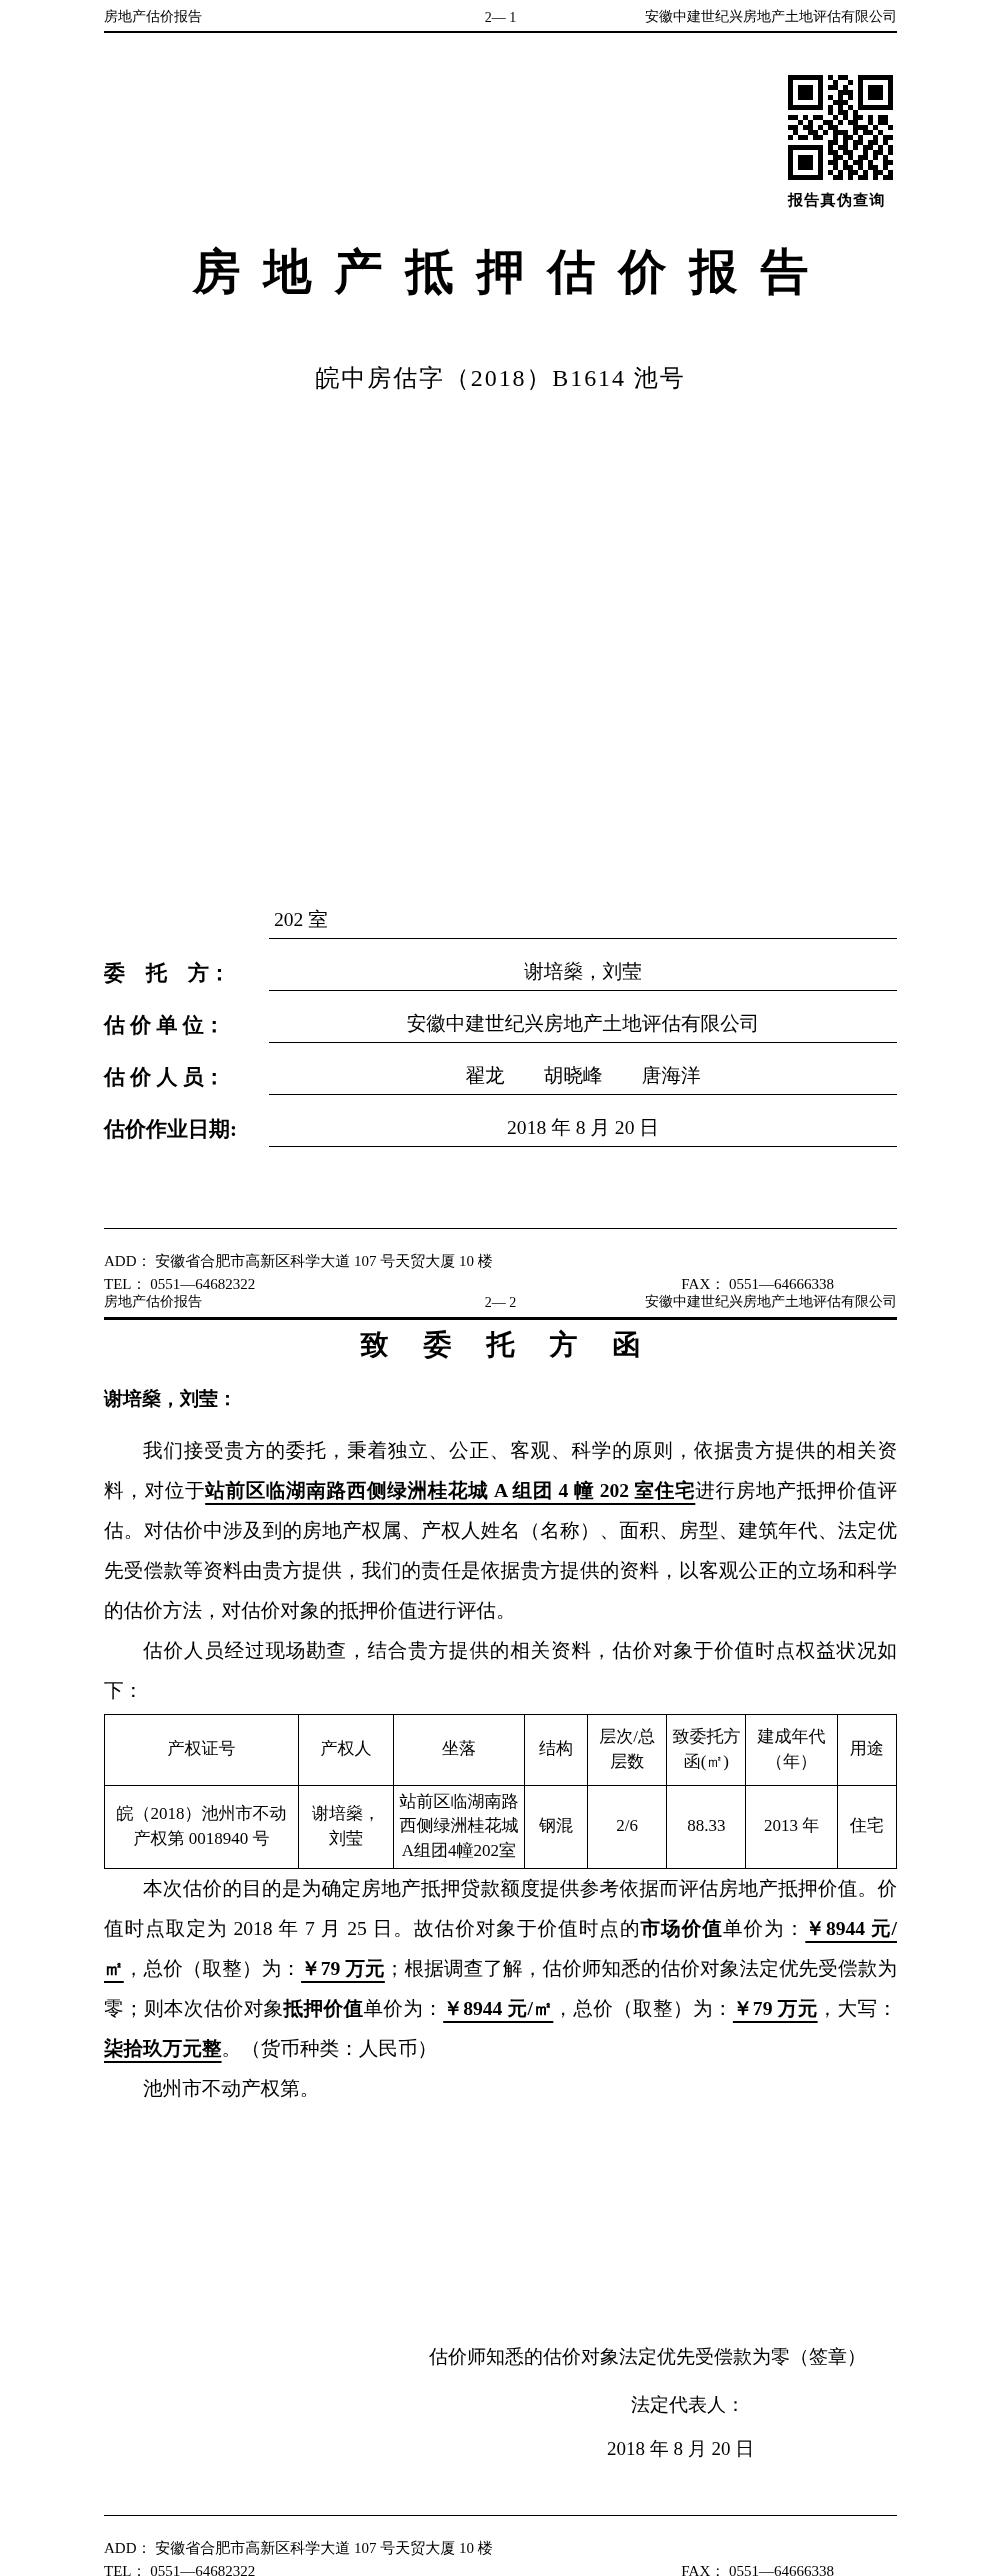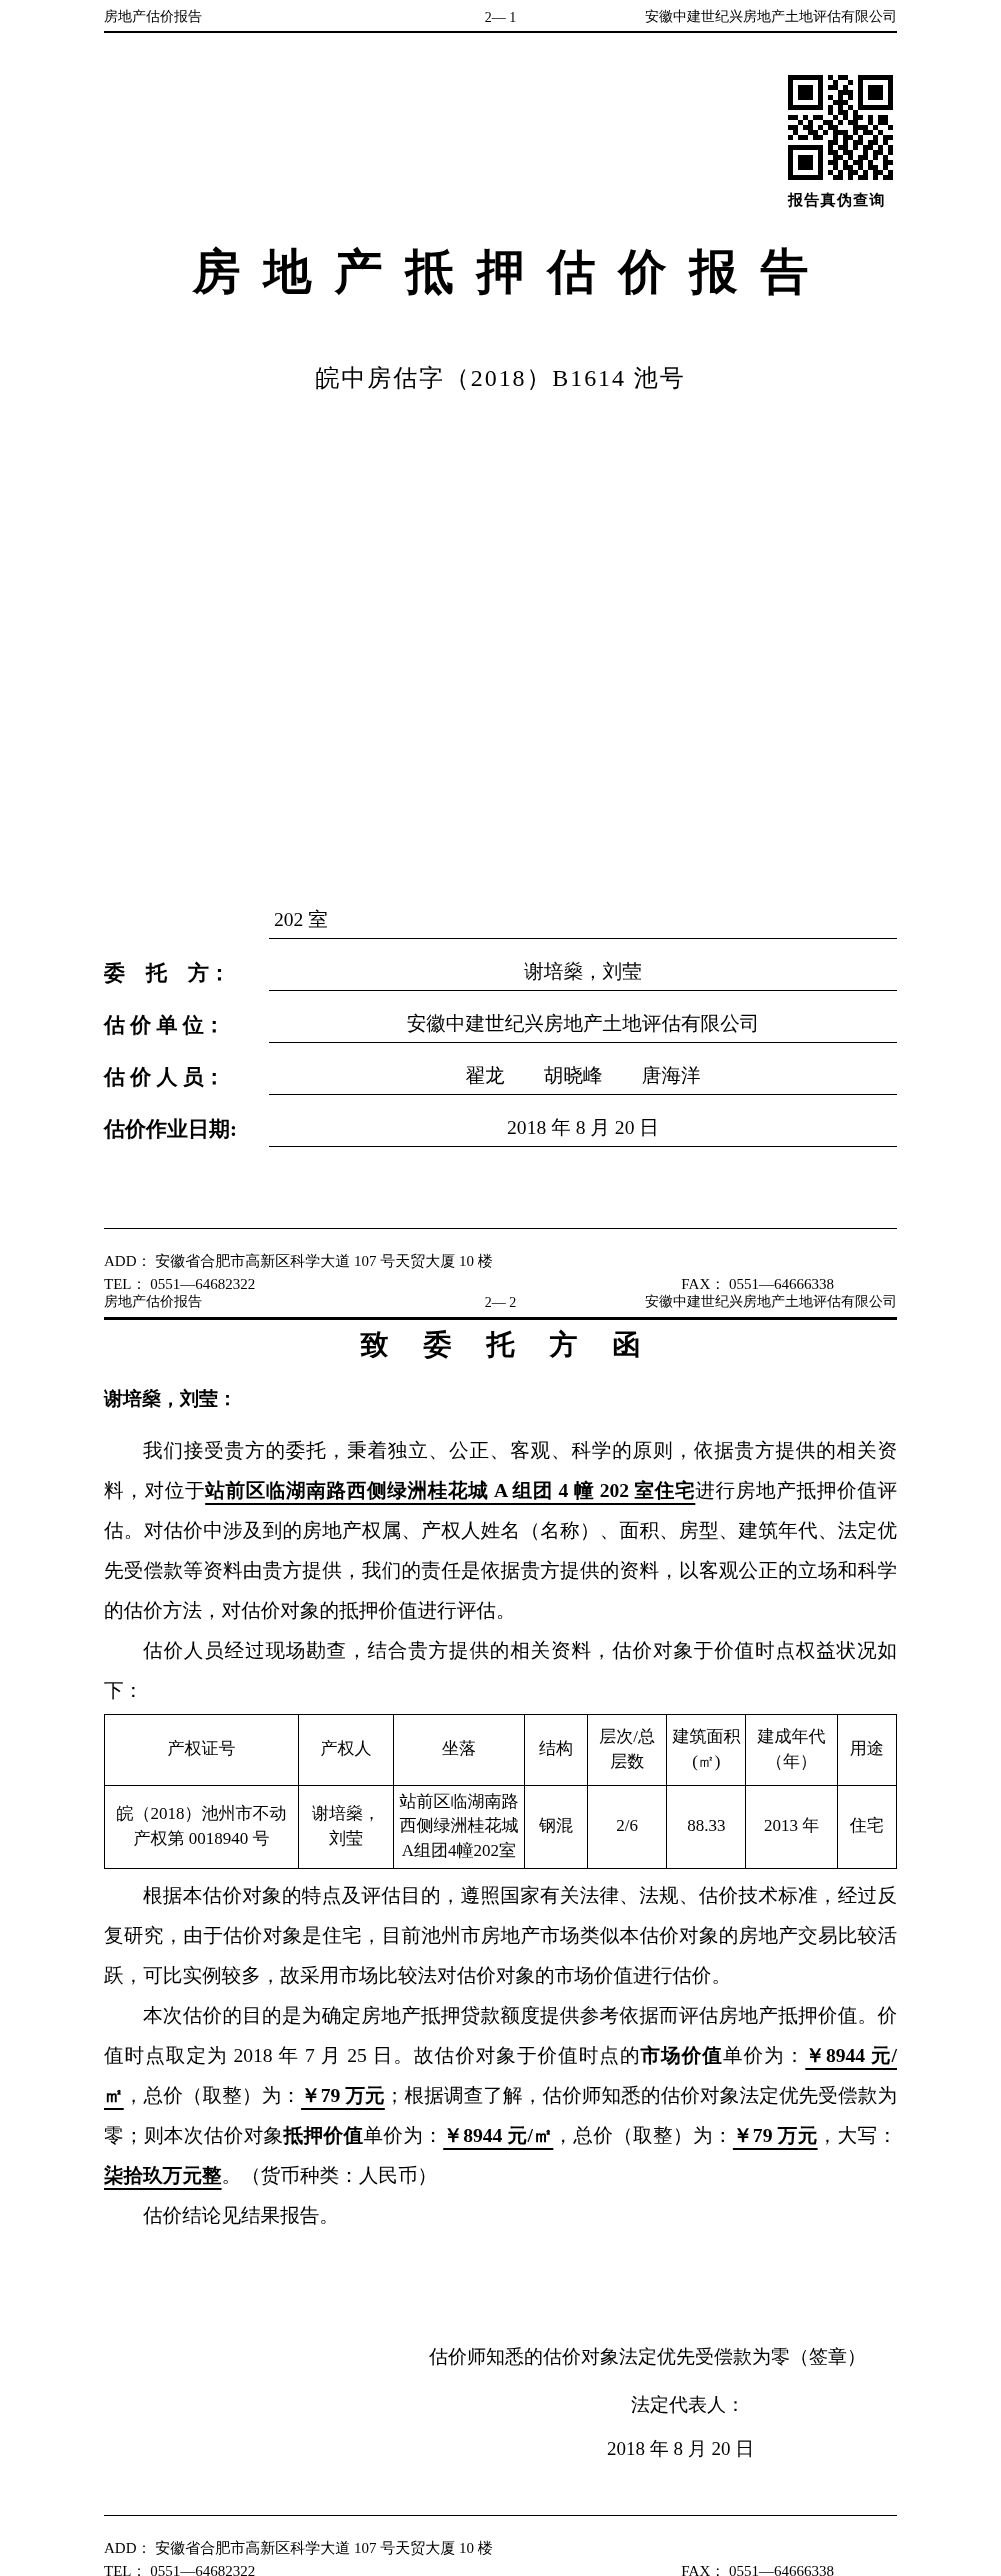--- a/index.html
+++ b/index.html
@@ -584,42 +584,41 @@
         <col style="width:11.5%">
         <col style="width:7.5%">
     </colgroup>
     <thead>
       <tr>
         <th>产权证号</th>
         <th>产权人</th>
         <th>坐落</th>
         <th>结构</th>
         <th>层次/总层数</th>
-        <th>建筑面积(㎡)</th>
+        <th>致委托方函(㎡)</th>
         <th>建成年代（年）</th>
         <th>用途</th>
       </tr>
     </thead>
     <tbody>
       <tr>
         <td>皖（2018）池州市不动产权第 0018940 号</td>
         <td>谢培燊，刘莹</td>
         <td>站前区临湖南路西侧绿洲桂花城A组团4幢202室</td>
         <td>钢混</td>
         <td>2/6</td>
         <td>88.33</td>
         <td>2013 年</td>
         <td>住宅</td>
       </tr>
     </tbody>
   </table>
 
-  <p class="p3">根据本估价对象的特点及评估目的，遵照国家有关法律、法规、估价技术标准，经过反复研究，由于估价对象是住宅，目前池州市房地产市场类似本估价对象的房地产交易比较活跃，可比实例较多，故采用市场比较法对估价对象的市场价值进行估价。</p>
   <p><span>本次估价的目的是为确定房地产抵押贷款额度提供参考依据而评估房地产抵押价值。价值时点取定为 2018 年 7 月 25 日。故估价对象于价值时点的</span><span class="b">市场价值</span><span>单价为：</span><span class="bu">￥8944 元/㎡</span><span>，总价（取整）为：</span><span class="bu">￥79 万元</span><span>；根据调查了解，估价师知悉的估价对象法定优先受偿款为零；则本次估价对象</span><span class="b">抵押价值</span><span>单价为：</span><span class="bu">￥8944 元/㎡</span><span>，总价（取整）为：</span><span class="bu">￥79 万元</span><span>，大写：</span><span class="bu">柒拾玖万元整</span><span>。（货币种类：人民币）</span></p>
-  <p>估价结论见结果报告。</p>
+  <p>池州市不动产权第。</p>
 </div>
 
 <div class="sig sig1">估价师知悉的估价对象法定优先受偿款为零（签章）</div>
 <div class="sig sig2">法定代表人：</div>
 <div class="sig sig3">2018 年 8 月 20 日</div>
 
 <div class="abs pfoot f2">
   <div class="pfr1">ADD： 安徽省合肥市高新区科学大道 107 号天贸大厦 10 楼</div>
   <div class="pfr2">
     <span>TEL： 0551—64682322</span>

